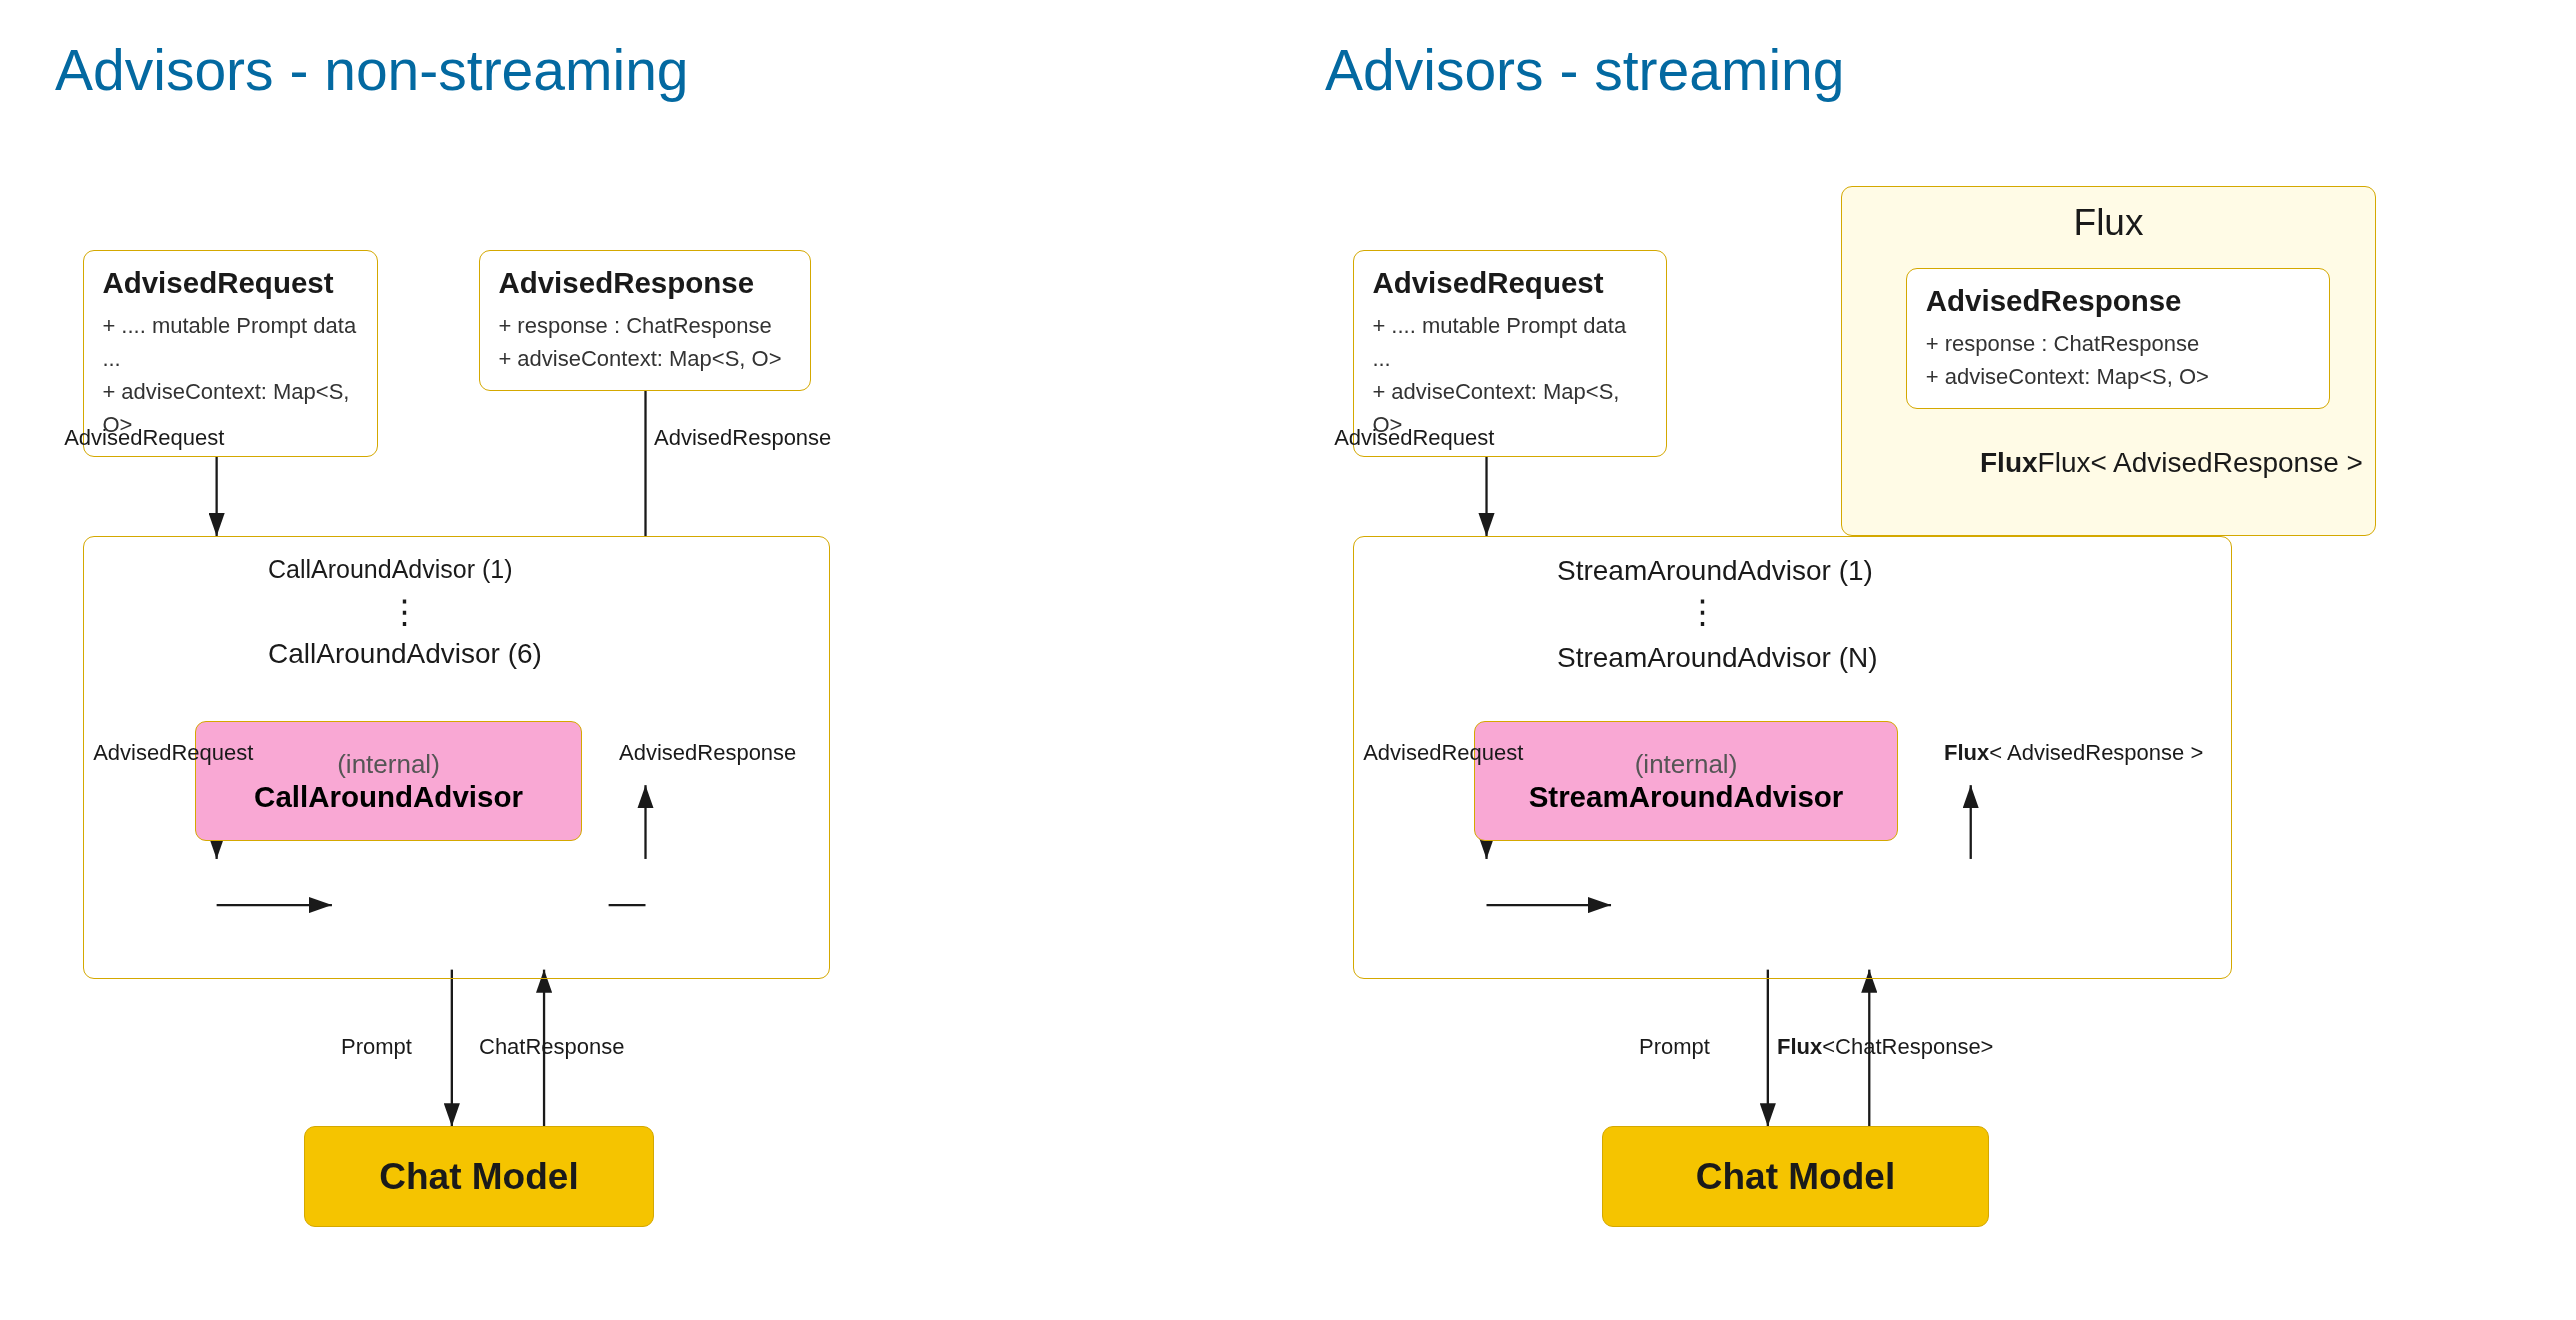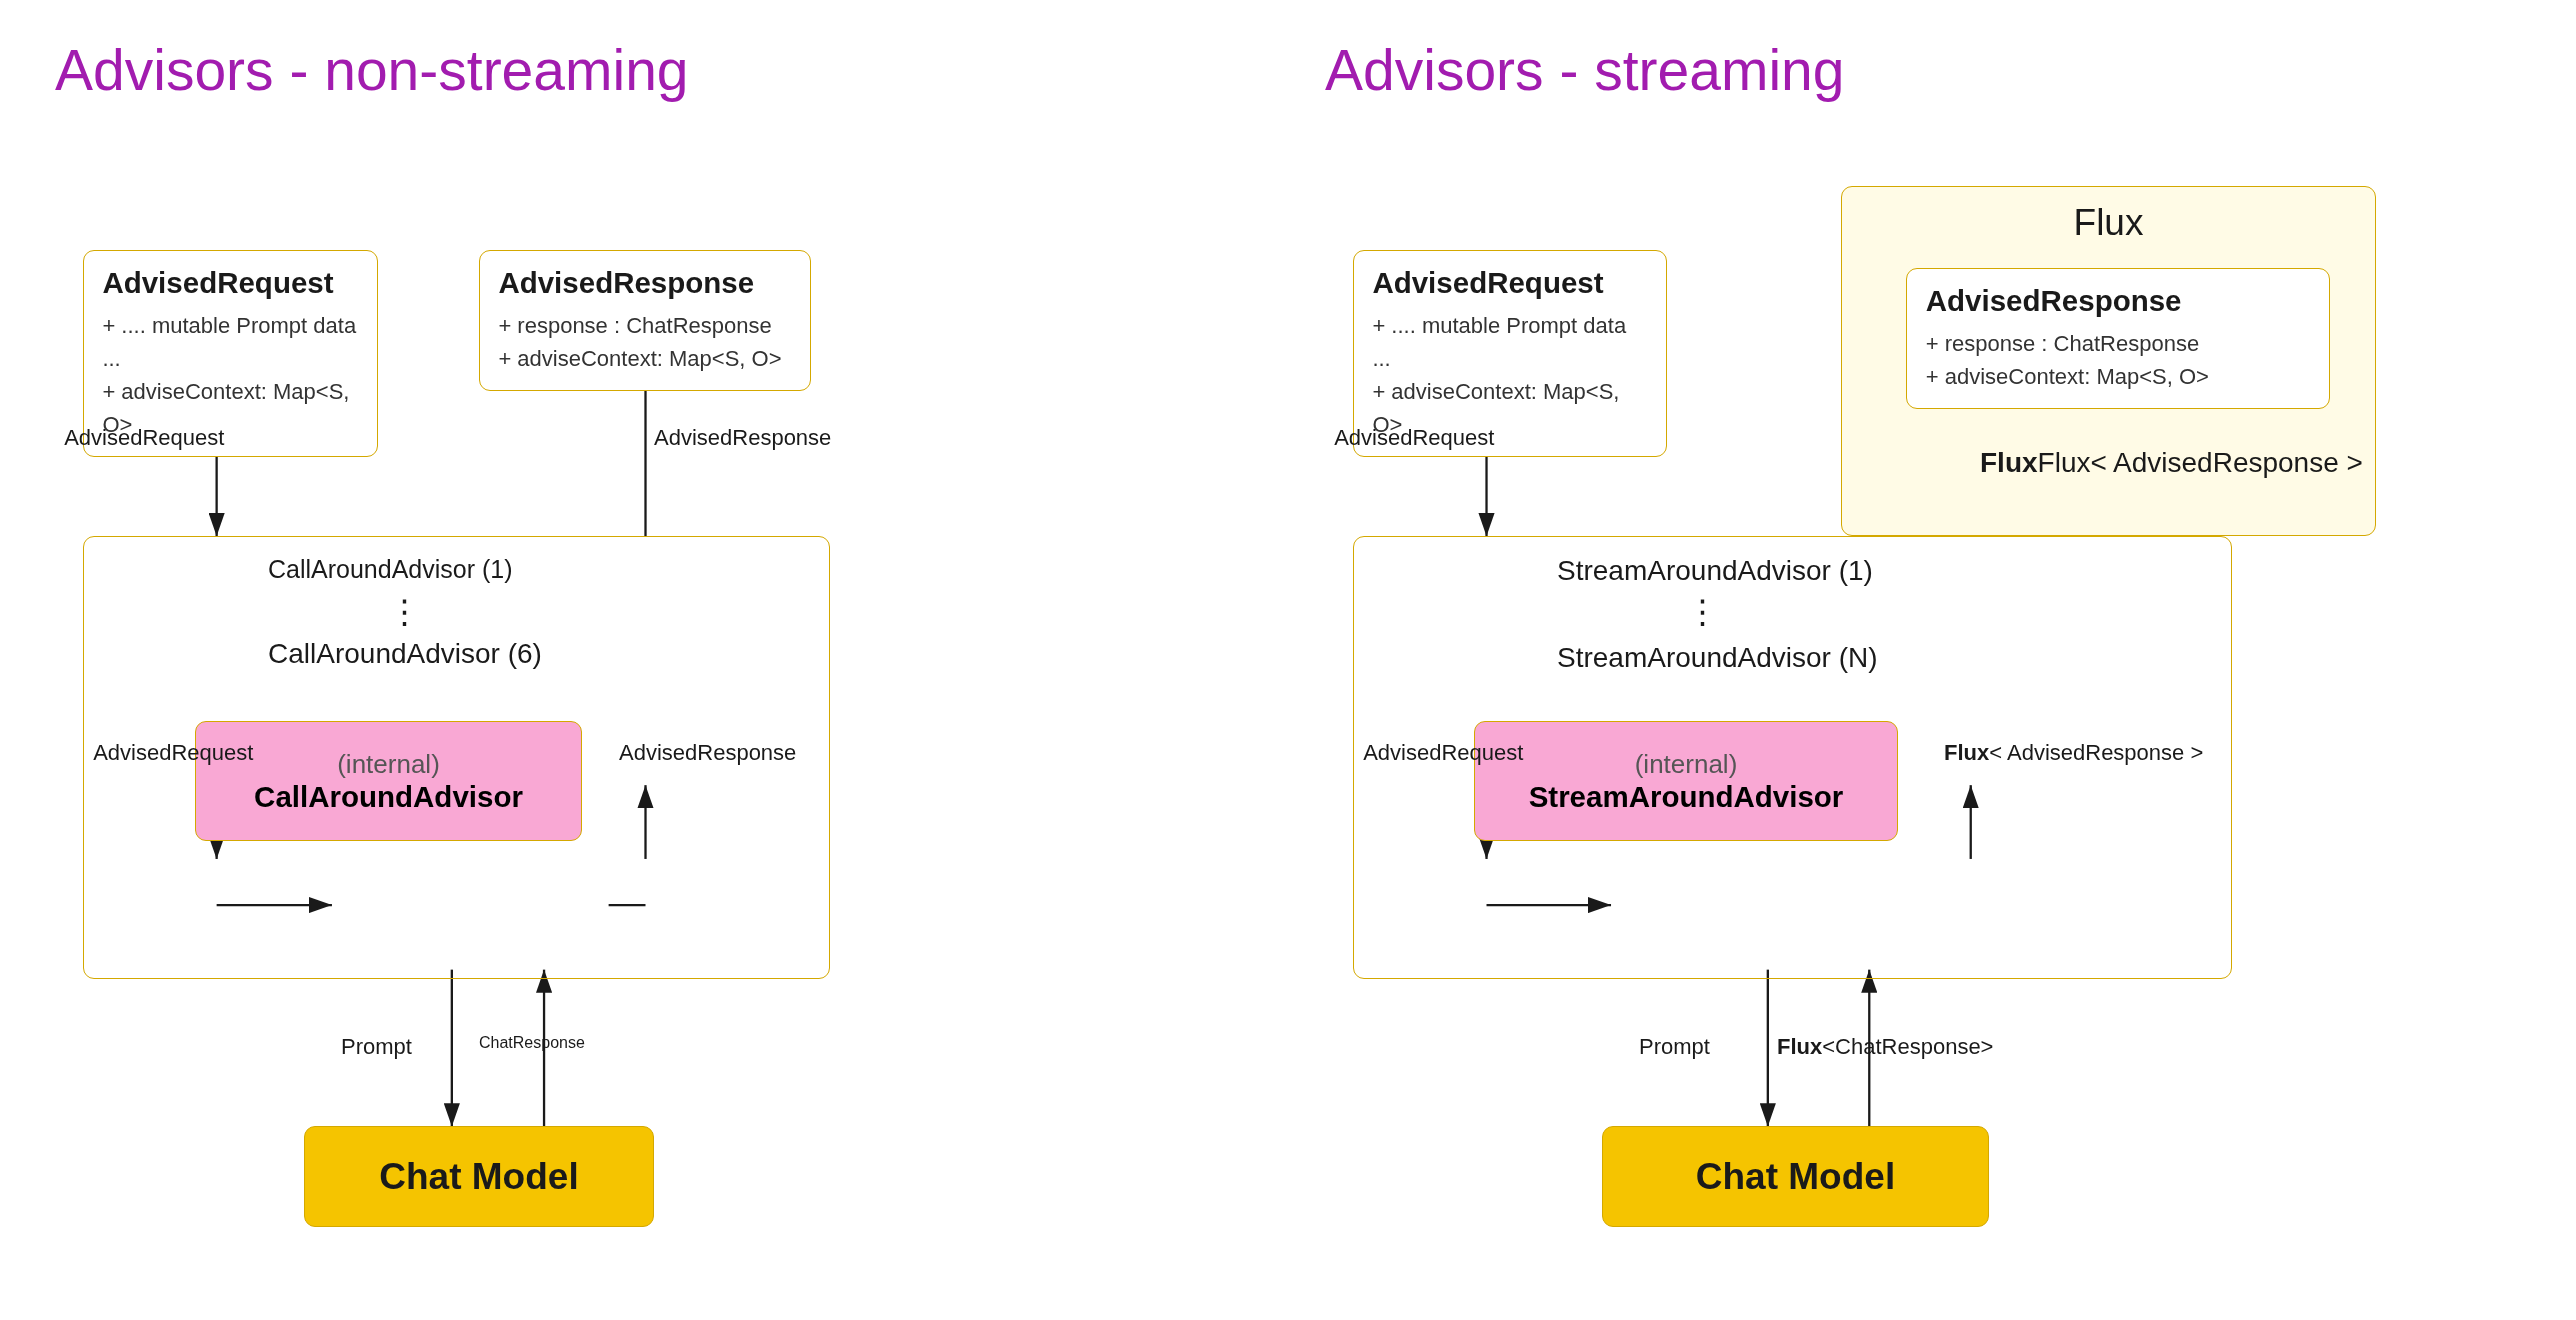--- a/index.html
+++ b/index.html
@@ -19,21 +19,21 @@
       align-items: flex-start;
     }
     .diagram {
       flex: 1;
       display: flex;
       flex-direction: column;
     }
     .diagram-title {
       font-size: 57px;
       font-weight: 400;
-      color: #a21caf;
+      color: #0369a1;
       margin-bottom: 55px;
     }
     .diagram-body {
       position: relative;
       width: 100%;
       min-height: 1107px;
     }
 
     
     .box {
@@ -162,21 +162,21 @@
         <div class="box box-inner" style="left:111px; top:184px; width:387px; height:120px; display:flex; flex-direction:column; align-items:center; justify-content:center;">
           <div style="font-size:26px; color:#555;">(internal)</div>
           <div style="font-size:29.5px; font-weight:700;">CallAroundAdvisor</div>
         </div>
 
         <div class="arrow-label" style="left:9.2px; top:203px; font-size:22px;">AdvisedRequest</div>
         <div class="arrow-label" style="left:535px; top:203px; font-size:22px;">AdvisedResponse</div>
       </div>
 
       <div class="arrow-label" style="left:286px; top:876px; font-size:22px;">Prompt</div>
-      <div class="arrow-label" style="left:424px; top:876px; font-size:16px;">ChatResponse</div>
+      <div class="arrow-label" style="left:424px; top:876px; font-size:22px;">ChatResponse</div>
 
       <div class="box-chatmodel" style="position:absolute; left:249px; top:968px; width:350px; height:101px;">
         <span>Chat Model</span>
       </div>
 
     </div>
   </div>
 
   <div class="diagram">
     <div class="diagram-title">Advisors - streaming</div>

